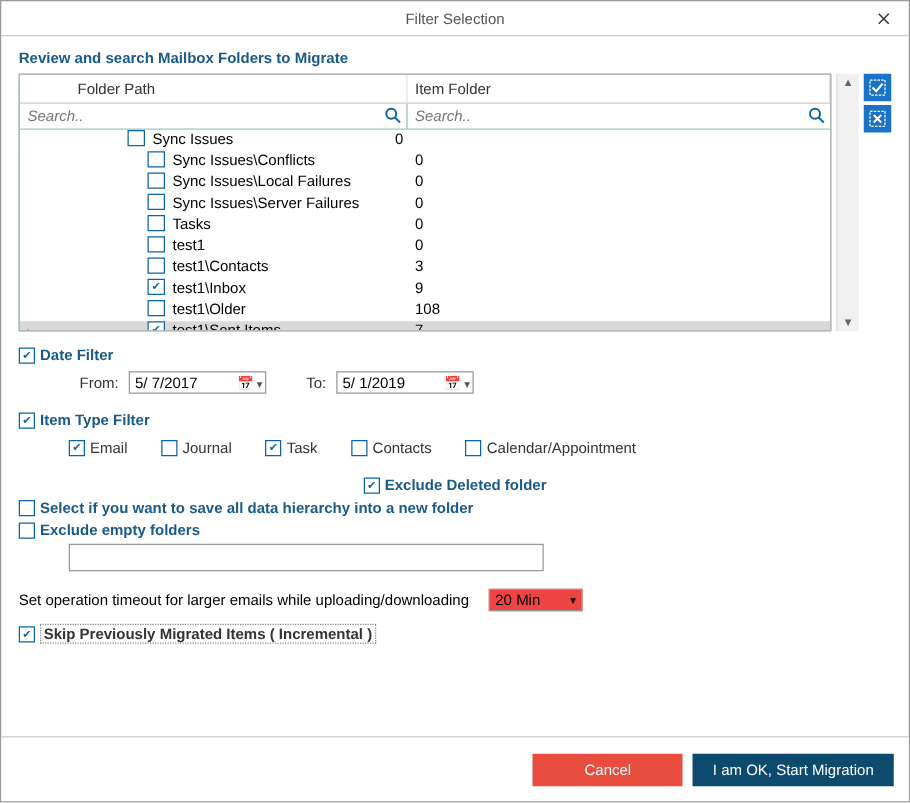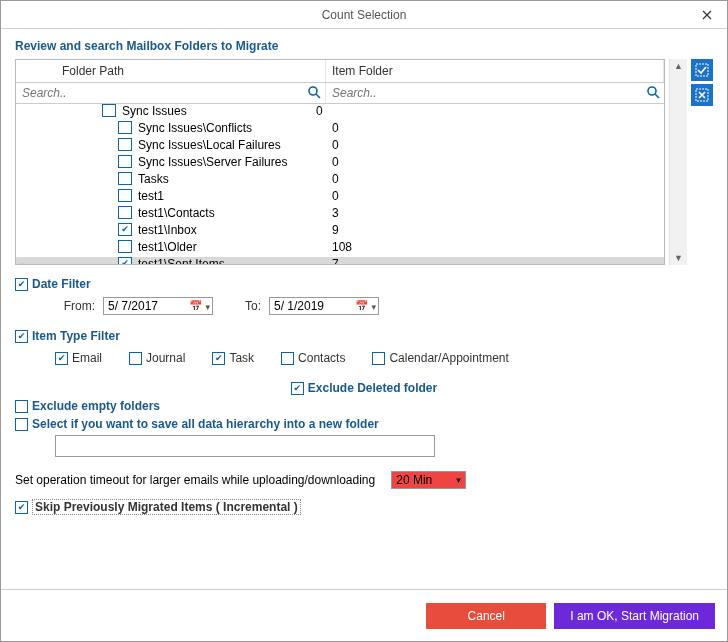--- a/index.html
+++ b/index.html
@@ -65,29 +65,29 @@
 .timeout-row { display: flex; align-items: center; gap: 16px; margin: 6px 0 10px 0; }
 .timeout-row .tsel { border: 1px solid #999; padding: 1px 4px; display:inline-flex; align-items:center; gap:24px; background:#ef4444; }
 .timeout-row .tsel .dd { font-size:9px; }
 
 .skip-row .lbl { color: #c0392b; font-weight: 600; }
 .skip-row .boxed { border: 1px dotted #888; padding: 0 2px; }
 
 .footer { height: 52px; border-top: 1px solid #ccc; display: flex; align-items: center; justify-content: flex-end; gap: 8px; padding: 0 12px; background: #fff; }
 .btn { height: 26px; padding: 0 16px; display: inline-flex; align-items: center; justify-content: center; color: #fff; cursor: pointer; min-width: 120px; }
 .btn-cancel { background: #e74c3c; }
-.btn-start { background: #6d28d9; }
+.btn-start { background: #0c4a6e; }
 
 .mt { margin-top: 8px; justify-content: center; }
 </style>
 </head>
 <body>
 
 <div class="titlebar">
-  <span class="titlebar-title">Count Selection</span>
+  <span class="titlebar-title">Filter Selection</span>
   <div class="titlebar-close">
     <svg width="10" height="10" viewBox="0 0 10 10">
         <path d="M1 1 L9 9 M9 1 L1 9" stroke="#333" stroke-width="1.2"></path>
       </svg>
   </div>
 </div>
 
 <div class="content">
   <div class="section-title">Review and search Mailbox Folders to Migrate</div>
 
@@ -243,25 +243,25 @@
         <span class="lbl">Calendar/Appointment</span>
       </div>
     </div>
 
   <div class="check-line heading mt">
     <span class="chk checked"></span>
     <span class="lbl">Exclude Deleted folder</span>
   </div>
   <div class="check-line heading">
     <span class="chk"></span>
+    <span class="lbl">Select if you want to save all data hierarchy into a new folder</span>
+  </div>
+  <div class="check-line heading">
+    <span class="chk"></span>
     <span class="lbl">Exclude empty folders</span>
-  </div>
-  <div class="check-line heading">
-    <span class="chk"></span>
-    <span class="lbl">Select if you want to save all data hierarchy into a new folder</span>
   </div>
   <div class="save-input">
     <input type="text" value="" style="">
   </div>
 
   <div class="timeout-row">
     <span>Set operation timeout for larger emails while uploading/downloading</span>
     <span class="tsel">
       <span>20 Min</span>
       <span class="dd">▾</span>

